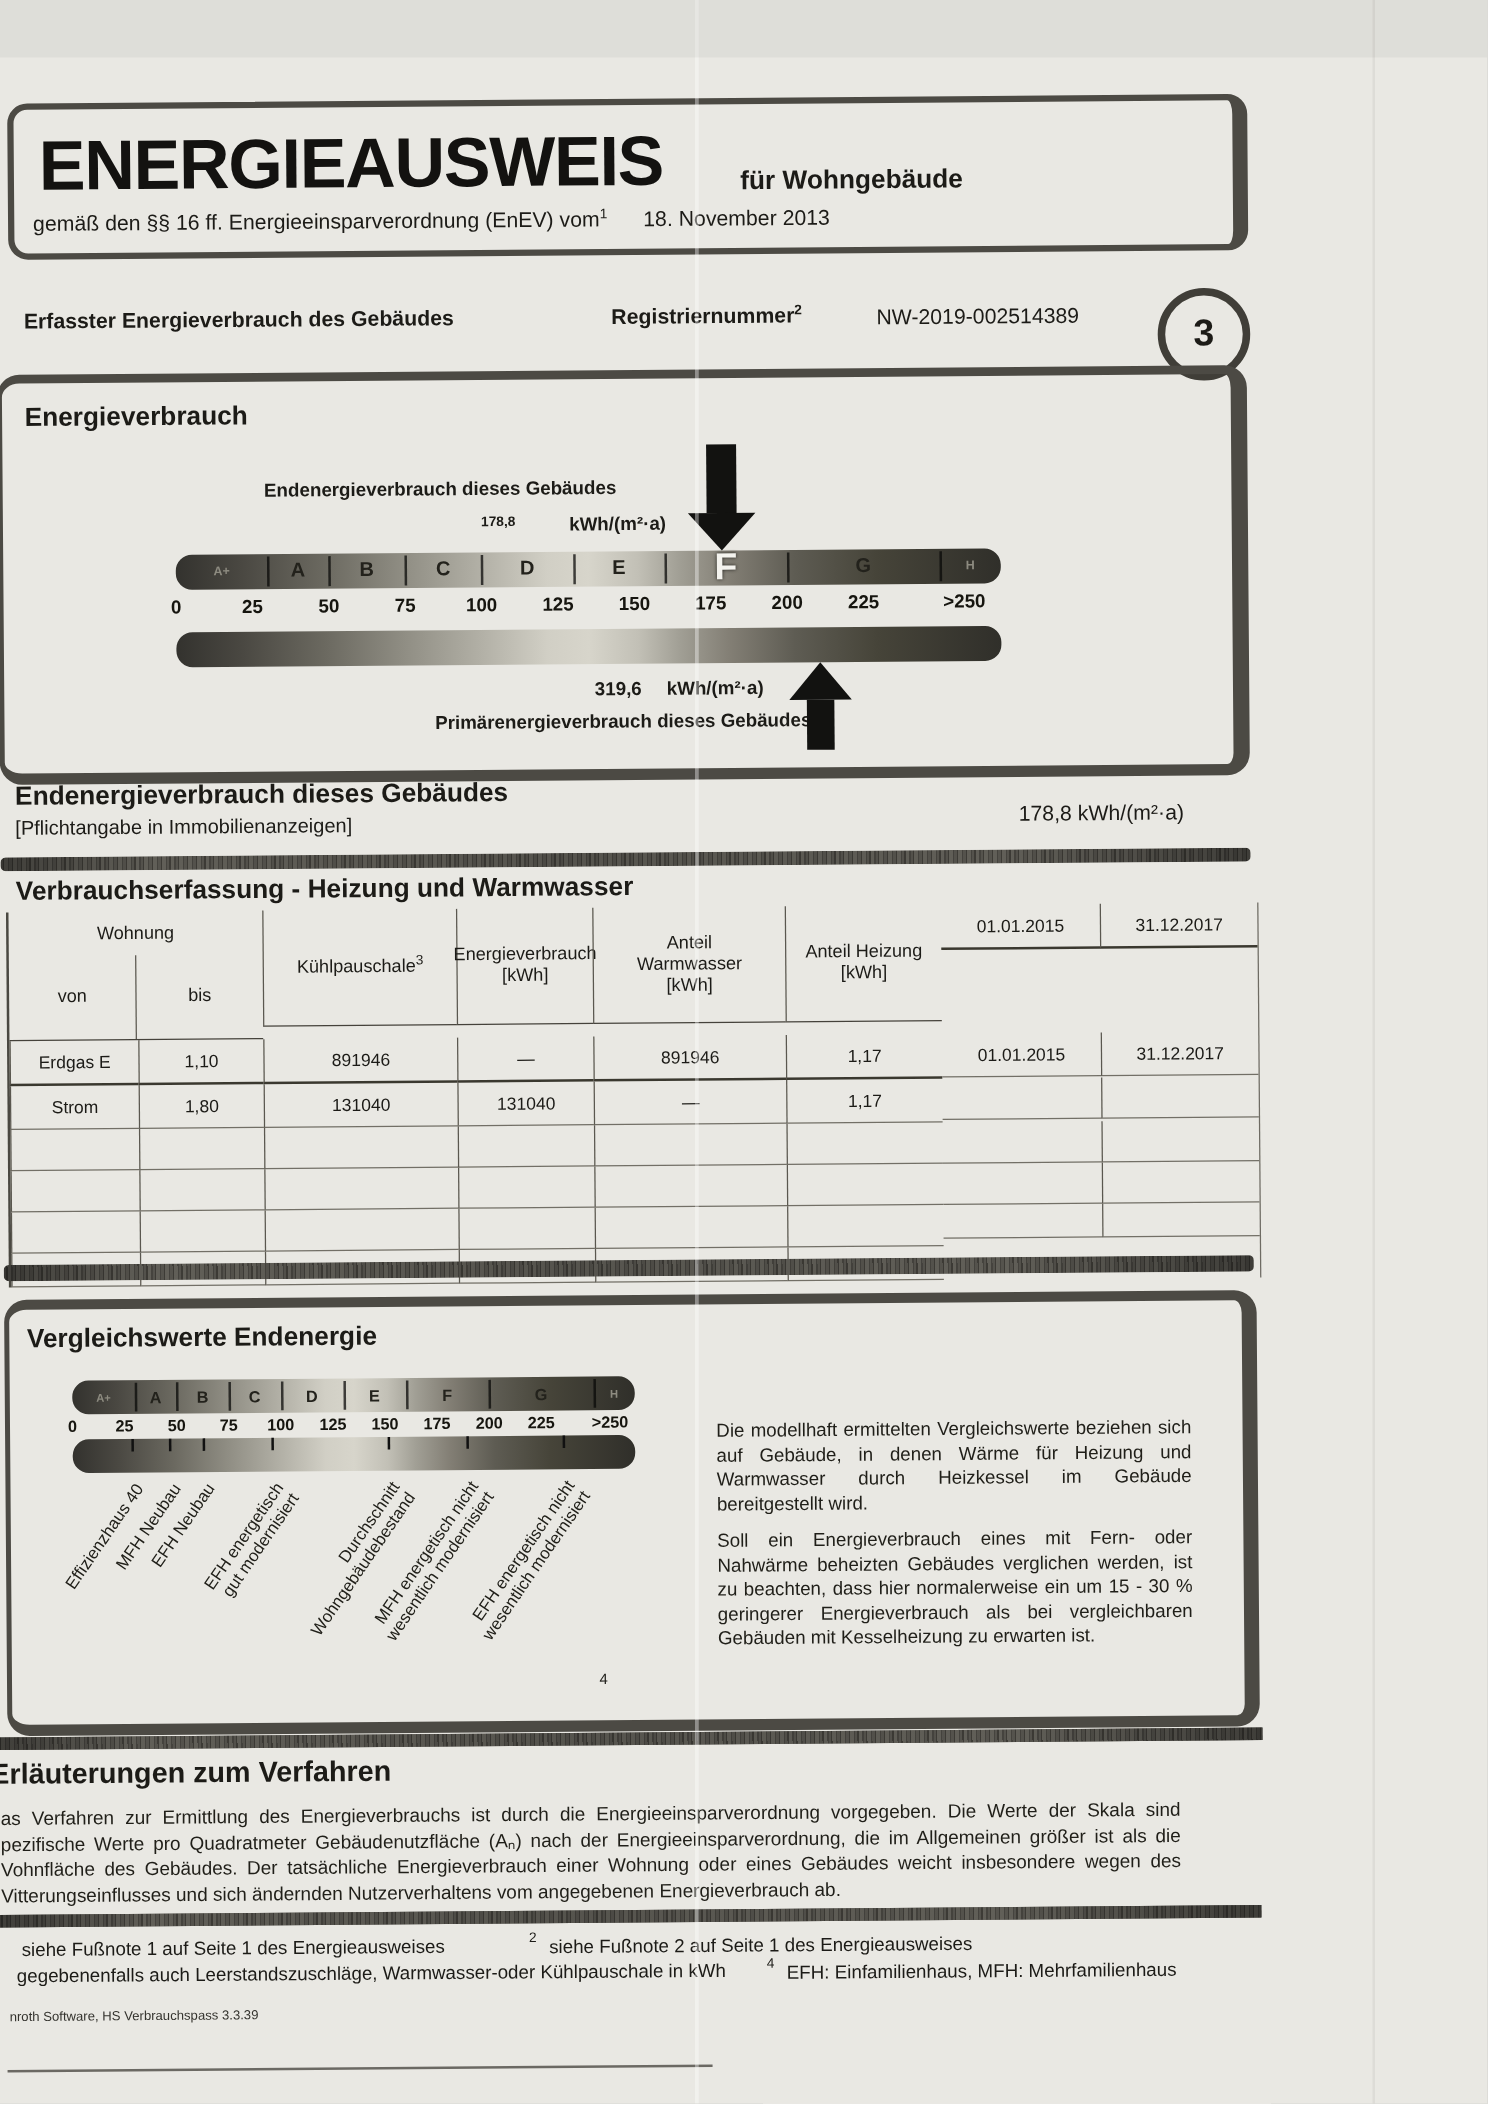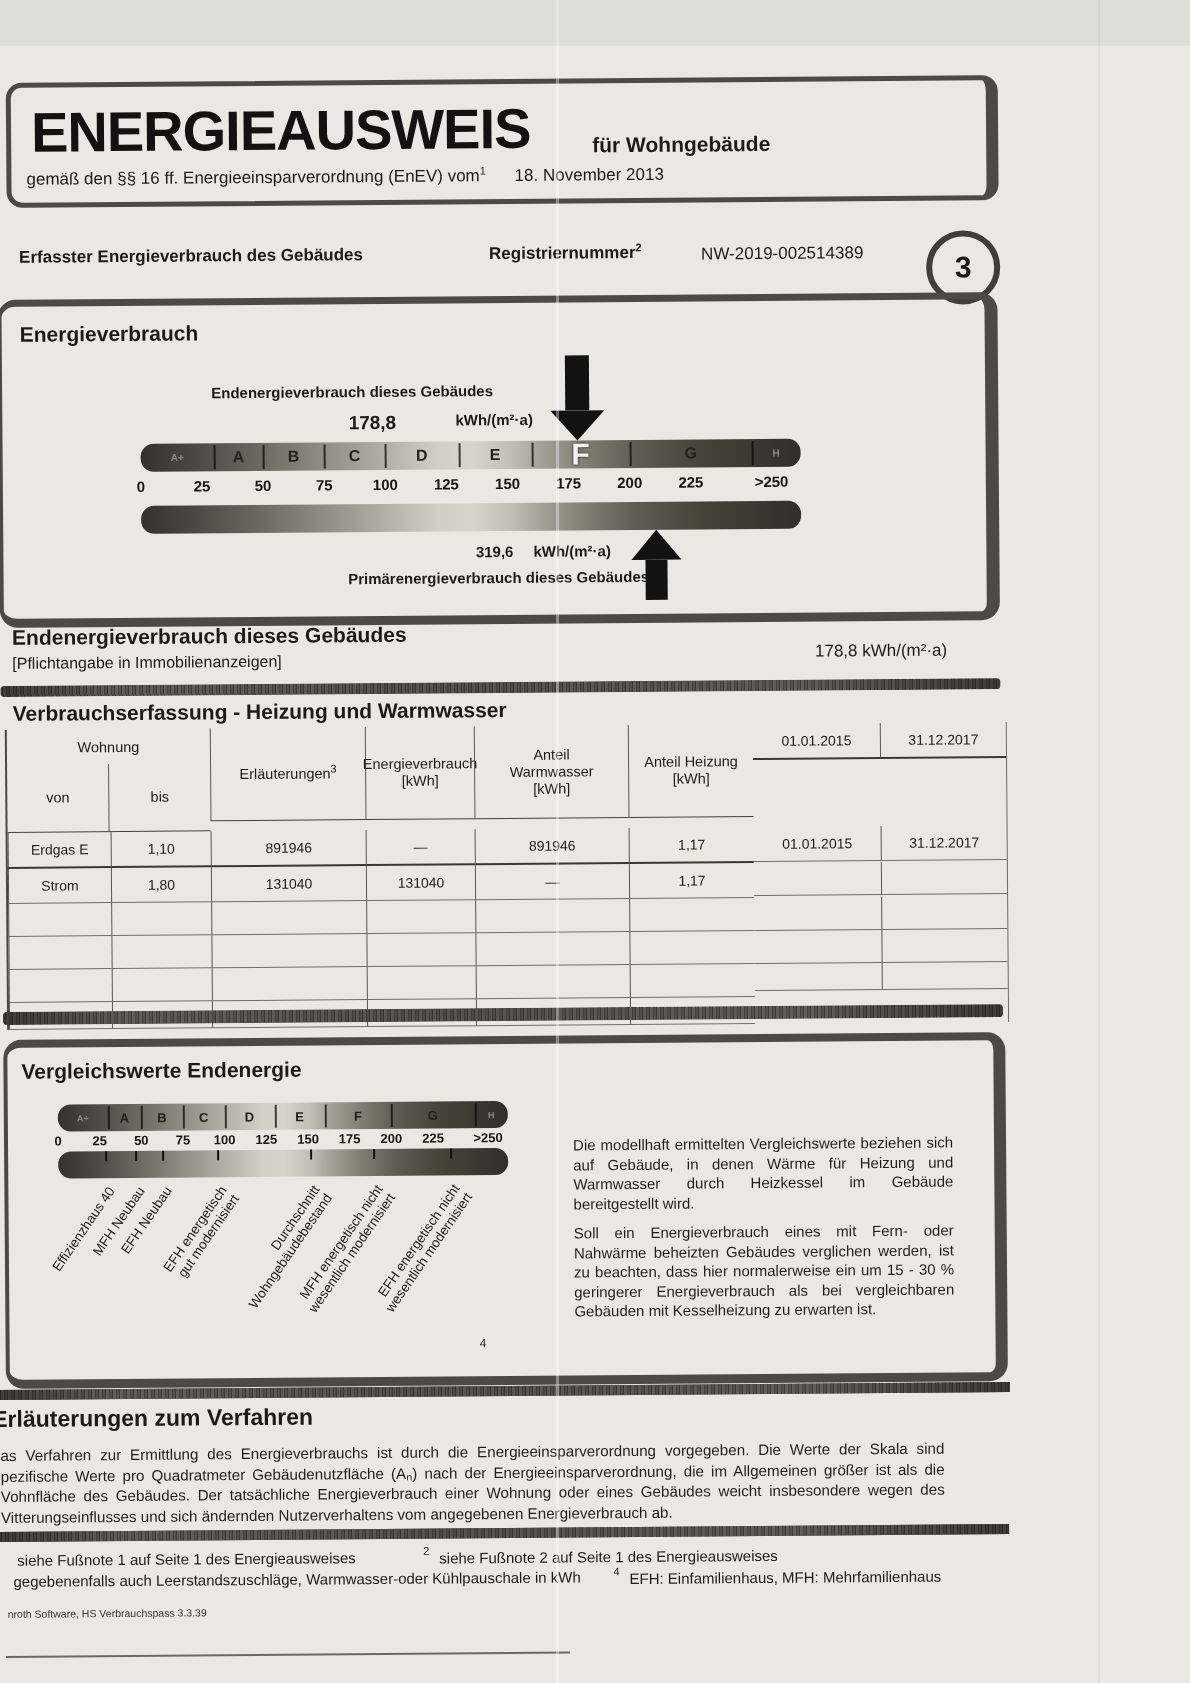--- a/index.html
+++ b/index.html
@@ -76,21 +76,21 @@
       <span>Registriernummer</span><sup class="sup">2</sup>
     </div>
     <div class="abs" style="left:712px;top:250px;font-size:17px;">NW-2019-002514389</div>
     <div class="circle" style="left:937px;top:238px;">
       <span>3</span>
     </div>
 
     <div class="box" style="left:8px;top:300px;width:983px;height:312px;border-width:7px 13px 9px 4px;border-radius:18px;">
       <div class="abs" style="left:18px;top:16px;font-size:21px;font-weight:700;">Energieverbrauch</div>
       <div class="abs" style="left:180px;top:79px;width:340px;text-align:center;font-size:15px;font-weight:700;">Endenergieverbrauch dieses Gebäudes</div>
-      <div class="abs" style="left:330px;top:108px;width:80px;text-align:center;font-size:19px;font-weight:700;">178,8</div>
+      <div class="abs" style="left:330px;top:108px;width:80px;text-align:right;font-size:11px;font-weight:700;">178,8</div>
       <div class="abs" style="left:453px;top:108px;font-size:15px;font-weight:700;">kWh/(m²·a)</div>
 
       <div id="scale-main" class="sc-main" style="position: absolute; left: 138px; top: 138px; width: 660px; height: 95px;">
           <div class="band" style="left: 0px; top: 0px; width: 660px; height: 28px;">
             <span class="letter tiny" style="left: 36.6667px;">A+</span>
             <span class="letter" style="left: 97.7778px;">A</span>
             <span class="letter" style="left: 152.778px;">B</span>
             <span class="letter" style="left: 213.889px;">C</span>
             <span class="letter" style="left: 281.111px;">D</span>
             <span class="letter" style="left: 354.444px;">E</span>
@@ -144,21 +144,21 @@
     <div class="abs" style="left:20px;top:702px;font-size:21px;font-weight:700;">Verbrauchserfassung - Heizung und Warmwasser</div>
     <div id="vtable" style="left:12px;top:730px;">
       <div class="th first zeit">
         <div>Wohnung</div>
         <div class="vonbis">
           <span>von</span>
           <span class="bis">bis</span>
         </div>
       </div>
       <div class="th">
-        <span><span>Erläuterungen</span><sup class="sup">3</sup></span>
+        <span><span>Kühlpauschale</span><sup class="sup">3</sup></span>
       </div>
       <div class="th">Energieverbrauch
 [kWh]</div>
       <div class="th">Anteil
 Warmwasser
 [kWh]</div>
       <div class="th">Anteil Heizung
 [kWh]</div>
 
     <div class="td c0 r0" style="height: 34px;">01.01.2015</div>

